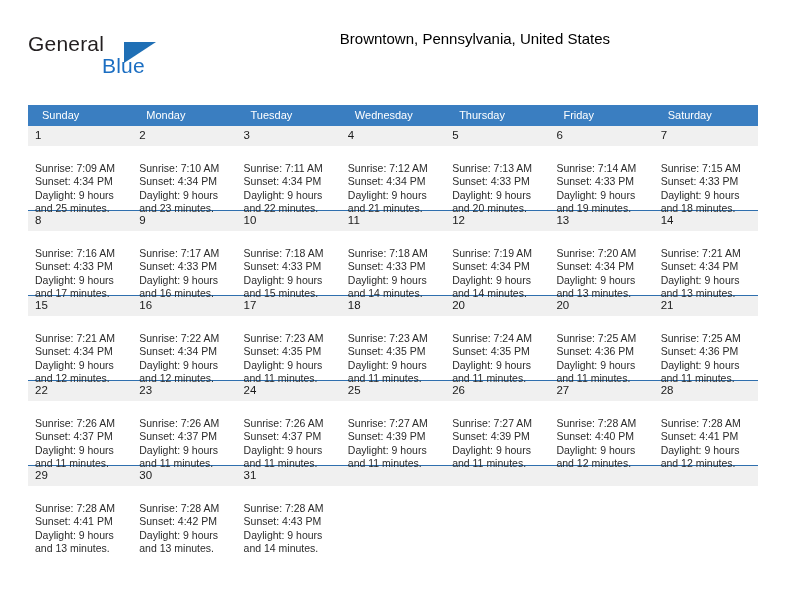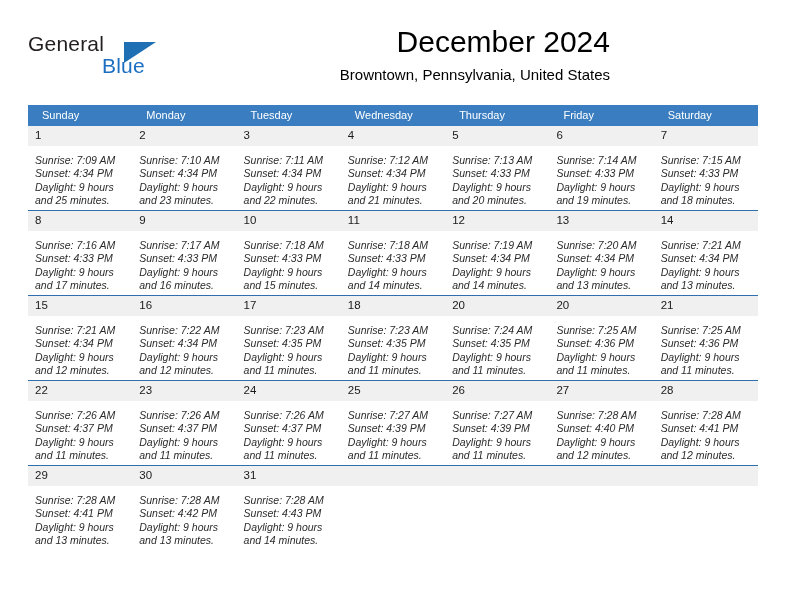--- a/index.html
+++ b/index.html
@@ -135,45 +135,43 @@
     color: #1a1a1a;
     padding: 3px 0 4px 7px;
     height: 13px;
   }
 
   .cell-empty .daynum {
     color: transparent;
   }
 
   .details {
-    padding: 8px 6px 0 7px;
+    padding: 16px 6px 0 7px;
     font-size: 10.5px;
     line-height: 13.4px;
     color: #2b2b2b;
-    font-style: italic;
   }
   .details div {
     white-space: nowrap;
   }
 </style>
 </head>
 <body>
 
 <div class="page">
 
   <div class="header">
 
     <div class="brand">
       <span class="brand-general">General</span>
       <span class="brand-triangle"></span>
       <span class="brand-blue">Blue</span>
     </div>
 
     <div class="title-block">
-      <div class="cal-title">December 2024</div>
       <div class="cal-subtitle">Browntown, Pennsylvania, United States</div>
     </div>
 
   </div>
 
   <table class="calendar">
     <thead>
       <tr>
         <th>Sunday</th>
         <th>Monday</th>

